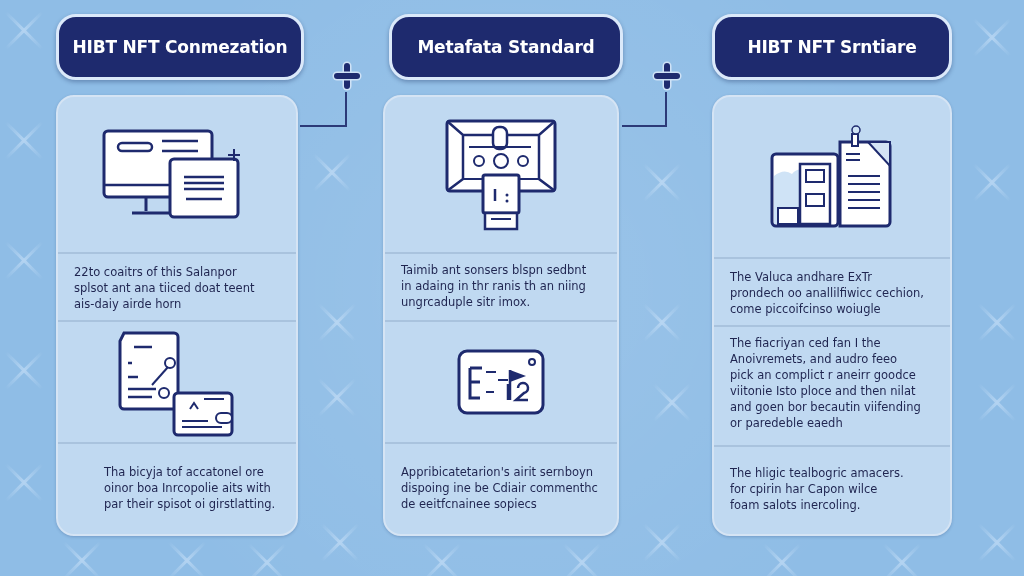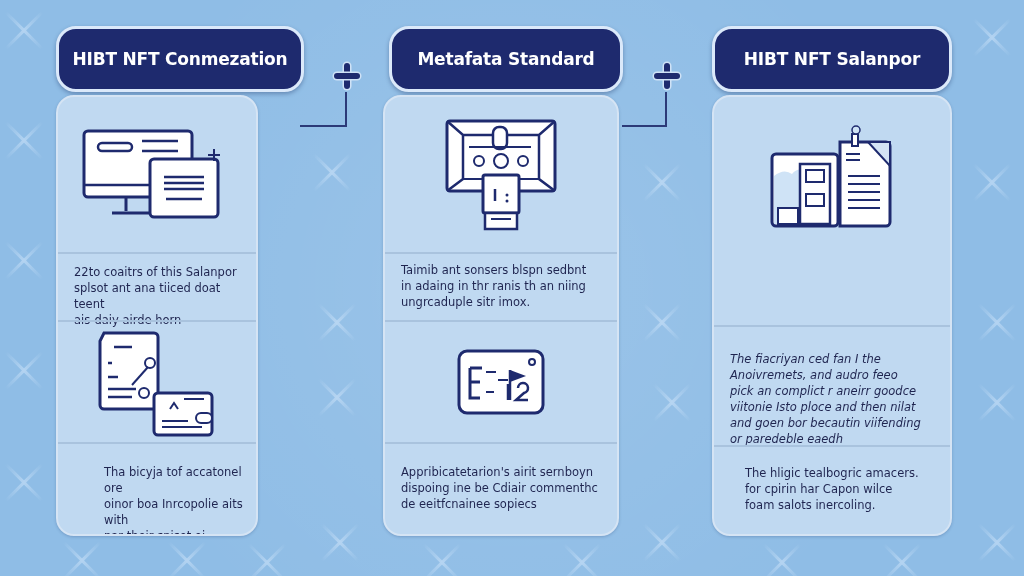--- a/index.html
+++ b/index.html
@@ -25,21 +25,20 @@
     position: absolute; height: 66px;
     background: #1e2a6e;
     border: 3px solid #dbe9fa;
     border-radius: 20px;
     color: #ffffff;
     font-family: "DejaVu Sans", sans-serif;
     font-weight: bold; font-size: 17px;
     display: flex; align-items: center; justify-content: center;
     box-shadow: 0 2px 4px rgba(20,40,90,0.35);
     letter-spacing: -0.2px;
-    margin-top: 12px;
   }
   .card {
     position: absolute; top: 95px; height: 441px;
     background: #c0d9f1;
     border: 2px solid #d5e4f4;
     border-radius: 18px;
     box-shadow: 0 1px 3px rgba(30,60,110,0.25);
     overflow: hidden;
   }
   .section { position: absolute; left: 0; right: 0; border-top: 2px solid #a9c3de; }
@@ -93,29 +92,29 @@
   <div class="bg-star" style="left:880px;top:540px"></div>
 </div>
 
 <div class="header-pill" style="left:56px;top:14px;width:248px;">
   <span>HIBT NFT Conmezation</span>
 </div>
 <div class="header-pill" style="left:389px;top:14px;width:234px;">
   <span>Metafata Standard</span>
 </div>
 <div class="header-pill" style="left:712px;top:14px;width:240px;">
-  <span>HIBT NFT Salanpor</span>
+  <span>HIBT NFT Srntiare</span>
 </div>
 
 <div class="plus" style="left:334px;top:63px;"></div>
 <div class="connector" style="left:300px;top:92px;width:47px;height:35px;border-width:0 2px 2px 0;"></div>
 <div class="plus" style="left:654px;top:63px;"></div>
 <div class="connector" style="left:622px;top:92px;width:45px;height:35px;border-width:0 2px 2px 0;"></div>
 
-<div class="card" style="left:56px;width:202px;">
+<div class="card" style="left:56px;width:242px;">
   <div class="section icon-area first" style="top:0;height:155px;">
     <span>
       <svg width="150" height="96" viewBox="0 0 150 96">
         <rect x="2" y="4" width="108" height="66" rx="4" fill="#fff" stroke="#1e2a6e" stroke-width="3"></rect>
         <line x1="2" y1="58" x2="110" y2="58" stroke="#1e2a6e" stroke-width="2.5"></line>
         <rect x="16" y="16" width="34" height="8" rx="4" fill="none" stroke="#1e2a6e" stroke-width="2.5"></rect>
         <line x1="60" y1="14" x2="96" y2="14" stroke="#1e2a6e" stroke-width="2.5"></line>
         <line x1="60" y1="24" x2="96" y2="24" stroke="#1e2a6e" stroke-width="2.5"></line>
         <line x1="44" y1="70" x2="44" y2="84" stroke="#1e2a6e" stroke-width="3"></line>
         <line x1="30" y1="86" x2="70" y2="86" stroke="#1e2a6e" stroke-width="3"></line>
@@ -227,26 +226,31 @@
         <line x1="80" y1="52" x2="112" y2="52" stroke="#1e2a6e" stroke-width="2"></line>
         <line x1="80" y1="60" x2="112" y2="60" stroke="#1e2a6e" stroke-width="2"></line>
         <line x1="80" y1="68" x2="112" y2="68" stroke="#1e2a6e" stroke-width="2"></line>
         <line x1="80" y1="76" x2="112" y2="76" stroke="#1e2a6e" stroke-width="2"></line>
         <line x1="80" y1="84" x2="112" y2="84" stroke="#1e2a6e" stroke-width="2"></line>
         <rect x="84" y="10" width="6" height="12" fill="#fff" stroke="#1e2a6e" stroke-width="2"></rect>
         <circle cx="88" cy="6" r="4" fill="#cfe3f6" stroke="#1e2a6e" stroke-width="1.5"></circle>
       </svg>
     </span>
   </div>
+  <div class="section" style="top:160px;height:68px;">
+    <div class="text" style="top:10px;white-space:pre-line;">The Valuca andhare ExTr
+prondech oo anallilfiwicc cechion,
+come piccoifcinso woiugle</div>
+  </div>
   <div class="section" style="top:228px;height:120px;">
-    <div class="text" style="top:24px;white-space:pre-line;font-style:italic;">The fiacriyan ced fan I the
+    <div class="text" style="top:8px;white-space:pre-line;">The fiacriyan ced fan I the
 Anoivremets, and audro feeo
 pick an complict r aneirr goodce
 viitonie Isto ploce and then nilat
 and goen bor becautin viifending
 or paredeble eaedh</div>
   </div>
   <div class="section" style="top:348px;height:93px;">
-    <div class="text" style="top:18px;white-space:pre-line;margin-left:15px;">The hligic tealbogric amacers.
+    <div class="text" style="top:18px;white-space:pre-line;">The hligic tealbogric amacers.
 for cpirin har Capon wilce
 foam salots inercoling.</div>
   </div>
 </div>
 
 </body></html>

